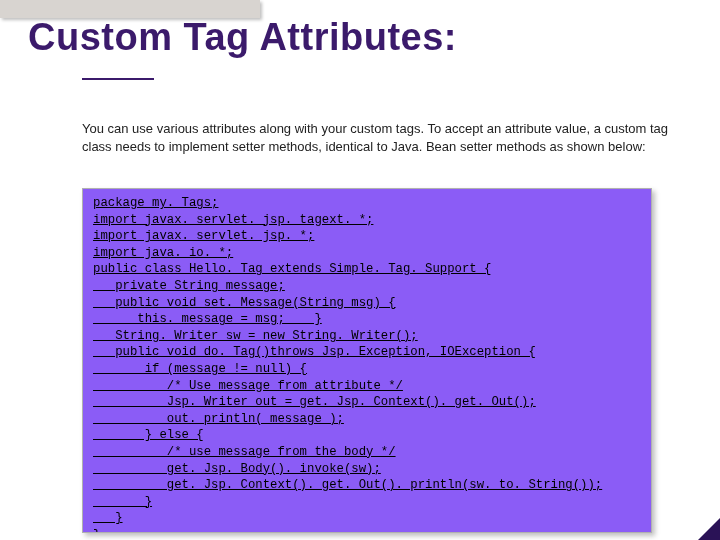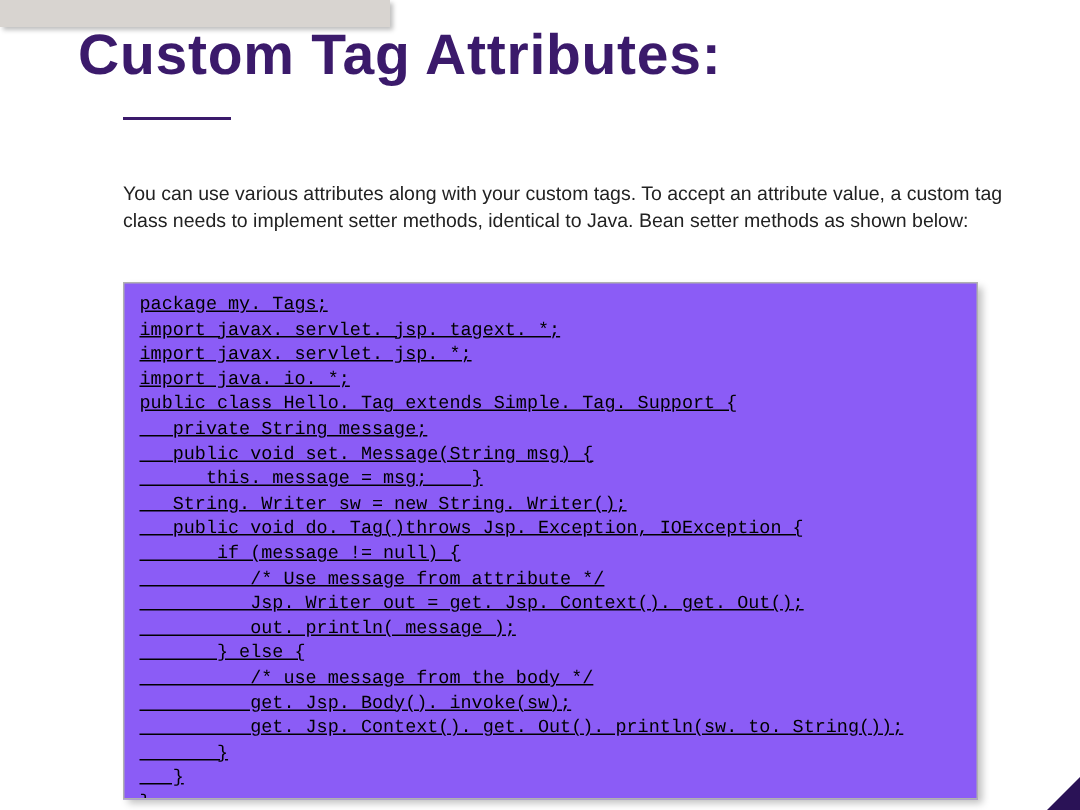--- a/index.html
+++ b/index.html
@@ -22,21 +22,20 @@
     box-shadow: 2px 2px 3px rgba(0,0,0,0.25);
   }
   .title {
     position: absolute;
     top: 16px;
     left: 28px;
     font-size: 38px;
     font-weight: 900;
     color: #3b1a6b;
     letter-spacing: 0.5px;
-    margin-left: 24px;
   }
   .underline {
     position: absolute;
     top: 78px;
     left: 82px;
     width: 72px;
     height: 2px;
     background: #3b1a6b;
   }
   .body-text {

